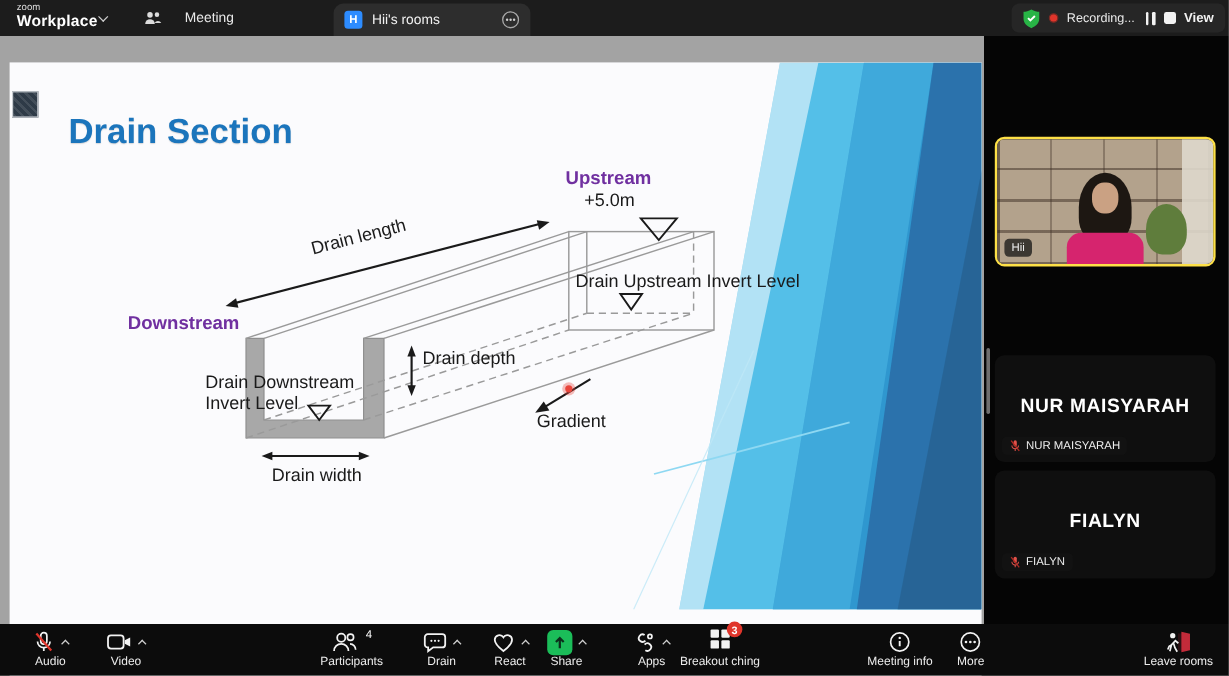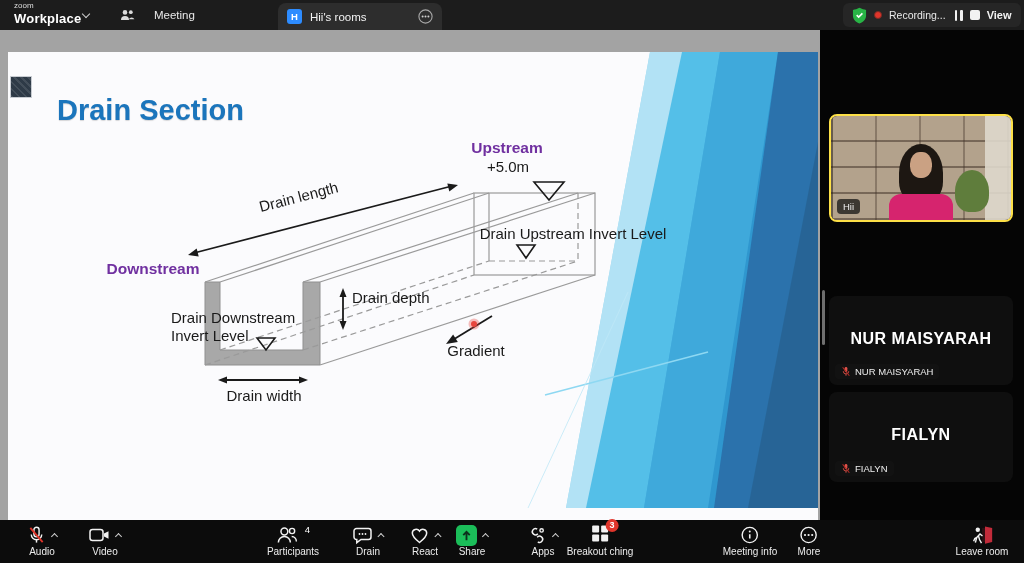--- a/index.html
+++ b/index.html
@@ -398,16 +398,16 @@
 
     <div class="titem" style="left:982px;">
       <div class="ticon">
         <svg width="23" height="20" viewBox="0 0 24 20">
           <rect x="12" y="2.5" width="4.5" height="15" fill="#2a1013"></rect>
           <polygon points="15,1 22.5,2.8 22.5,17.2 15,19" fill="#c22b3a"></polygon>
           <circle cx="7.5" cy="4.5" r="2.3" fill="#f2f2f2"></circle>
           <path d="M5,18 l1.4,-5.5 l-2,1.2 l-1.2,2.8 M6.4,12.5 l3.4,-3.6 l2.6,2.2 M8.2,11 l1.2,4 l2,3.5" stroke="#f2f2f2" stroke-width="1.5" fill="none"></path>
         </svg>
       </div>
-      <div class="tlabel">Leave room</div>
+      <div class="tlabel">Leave rooms</div>
     </div>
   </div>
 </div>
 
 </body></html>

